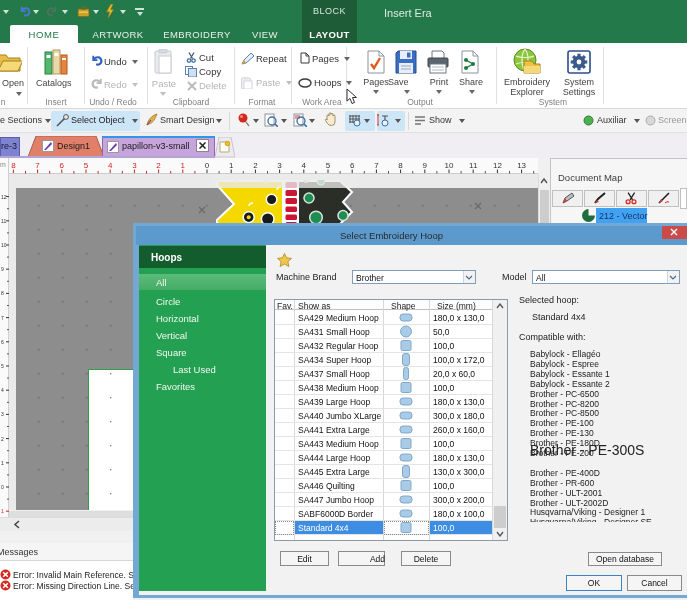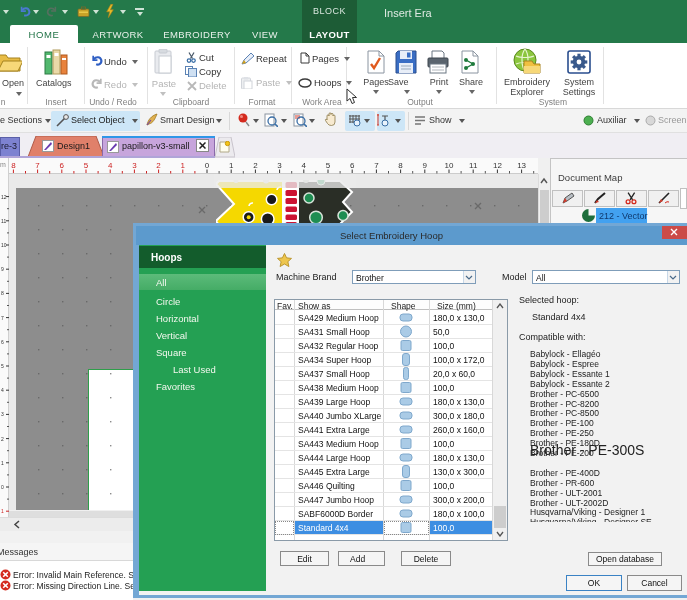--- a/index.html
+++ b/index.html
@@ -1033,35 +1033,35 @@
 <div class="tx" style="left:519px;top:332px;font-size:9px;color:#222">Compatible with:</div>
 <div class="ab" style="left:530px;top:349px;width:160px;height:173px;overflow:hidden">
       <div class="tx" style="left:0;top:0.0px;font-size:8.5px;color:#222">Babylock - Ellagéo</div>
       <div class="tx" style="left:0;top:9.9px;font-size:8.5px;color:#222">Babylock - Espree</div>
       <div class="tx" style="left:0;top:19.8px;font-size:8.5px;color:#222">Babylock - Essante 1</div>
       <div class="tx" style="left:0;top:29.7px;font-size:8.5px;color:#222">Babylock - Essante 2</div>
       <div class="tx" style="left:0;top:39.6px;font-size:8.5px;color:#222">Brother - PC-6500</div>
       <div class="tx" style="left:0;top:49.5px;font-size:8.5px;color:#222">Brother - PC-8200</div>
       <div class="tx" style="left:0;top:59.4px;font-size:8.5px;color:#222">Brother - PC-8500</div>
       <div class="tx" style="left:0;top:69.3px;font-size:8.5px;color:#222">Brother - PE-100</div>
-      <div class="tx" style="left:0;top:79.2px;font-size:8.5px;color:#222">Brother - PE-250</div>
+      <div class="tx" style="left:0;top:79.2px;font-size:8.5px;color:#222">Brother - PE-130</div>
       <div class="tx" style="left:0;top:89.1px;font-size:8.5px;color:#222">Brother - PE-180D</div>
       <div class="tx" style="left:0;top:99.0px;font-size:8.5px;color:#222">Brother - PE-200</div>
       <div class="tx" style="left:0;top:93px;font-size:14px;color:#222">Brother - PE-300S</div>
       <div class="tx" style="left:0;top:118.8px;font-size:8.5px;color:#222">Brother - PE-400D</div>
       <div class="tx" style="left:0;top:128.7px;font-size:8.5px;color:#222">Brother - PR-600</div>
       <div class="tx" style="left:0;top:138.6px;font-size:8.5px;color:#222">Brother - ULT-2001</div>
       <div class="tx" style="left:0;top:148.5px;font-size:8.5px;color:#222">Brother - ULT-2002D</div>
       <div class="tx" style="left:0;top:158.4px;font-size:8.5px;color:#222">Husqvarna/Viking - Designer 1</div>
       <div class="tx" style="left:0;top:168.3px;font-size:8.5px;color:#222">Husqvarna/Viking - Designer SE</div>
     </div>
 <div class="ab" style="left:280px;top:551px;width:49px;height:15px;background:#f5f5f5;border:1px solid #8a8a8a;box-sizing:border-box"></div>
     <div class="tx" style="left:280px;top:554px;width:49px;text-align:center;font-size:8.5px;color:#111">Edit</div>
 <div class="ab" style="left:338px;top:551px;width:47px;height:15px;background:#f5f5f5;border:1px solid #8a8a8a;box-sizing:border-box"></div>
-    <div class="tx" style="left:350px;top:554px;width:31px;text-align:left;font-size:8.5px;color:#111">Add</div>
+    <div class="tx" style="left:338px;top:554px;width:47px;text-align:right;font-size:8.5px;color:#111">Add</div>
 <div class="ab" style="left:401px;top:551px;width:50px;height:15px;background:#f5f5f5;border:1px solid #8a8a8a;box-sizing:border-box"></div>
     <div class="tx" style="left:401px;top:554px;width:50px;text-align:center;font-size:8.5px;color:#111">Delete</div>
 <div class="ab" style="left:588px;top:552px;width:74px;height:14px;background:#f5f5f5;border:1px solid #8a8a8a;box-sizing:border-box"></div>
     <div class="tx" style="left:588px;top:554px;width:74px;text-align:center;font-size:8.5px;color:#111">Open database</div>
 <div class="ab" style="left:566px;top:575px;width:56px;height:16px;background:#f5f5f5;border:1px solid #3a82c4;box-sizing:border-box"></div>
     <div class="tx" style="left:566px;top:578px;width:56px;text-align:center;font-size:8.5px;color:#111">OK</div>
 <div class="ab" style="left:627px;top:575px;width:55px;height:16px;background:#f5f5f5;border:1px solid #8a8a8a;box-sizing:border-box"></div>
     <div class="tx" style="left:627px;top:578px;width:55px;text-align:center;font-size:8.5px;color:#111">Cancel</div>
 </circle>
 </body></html>

